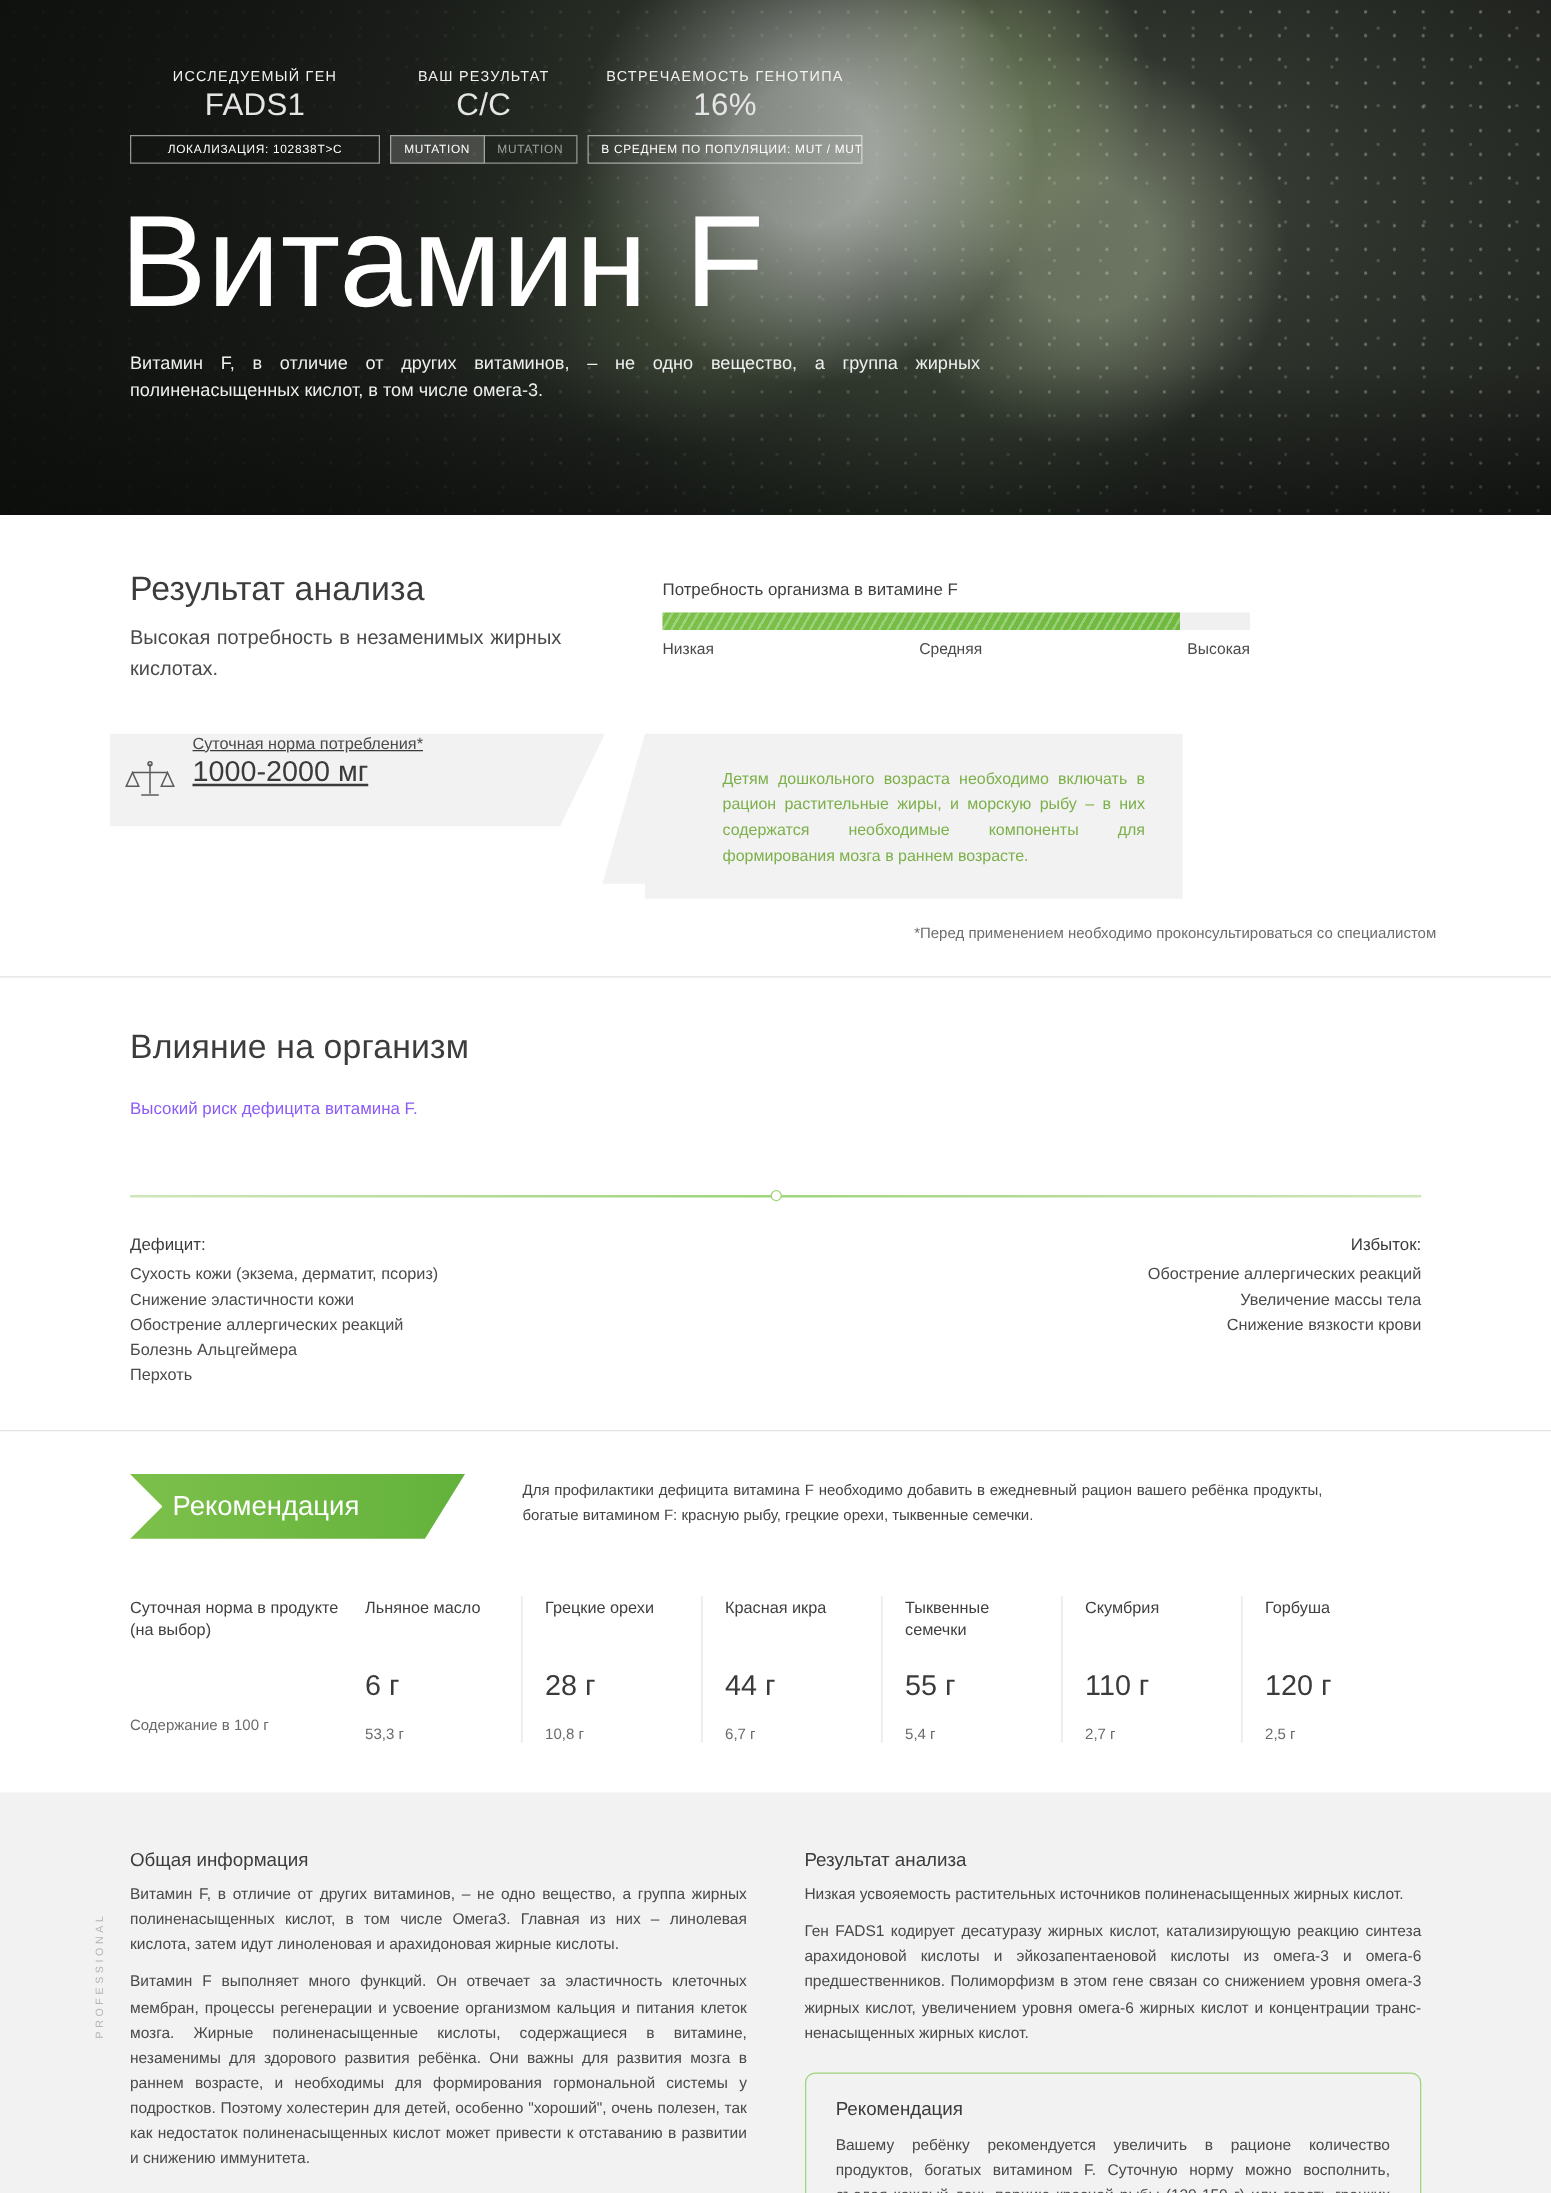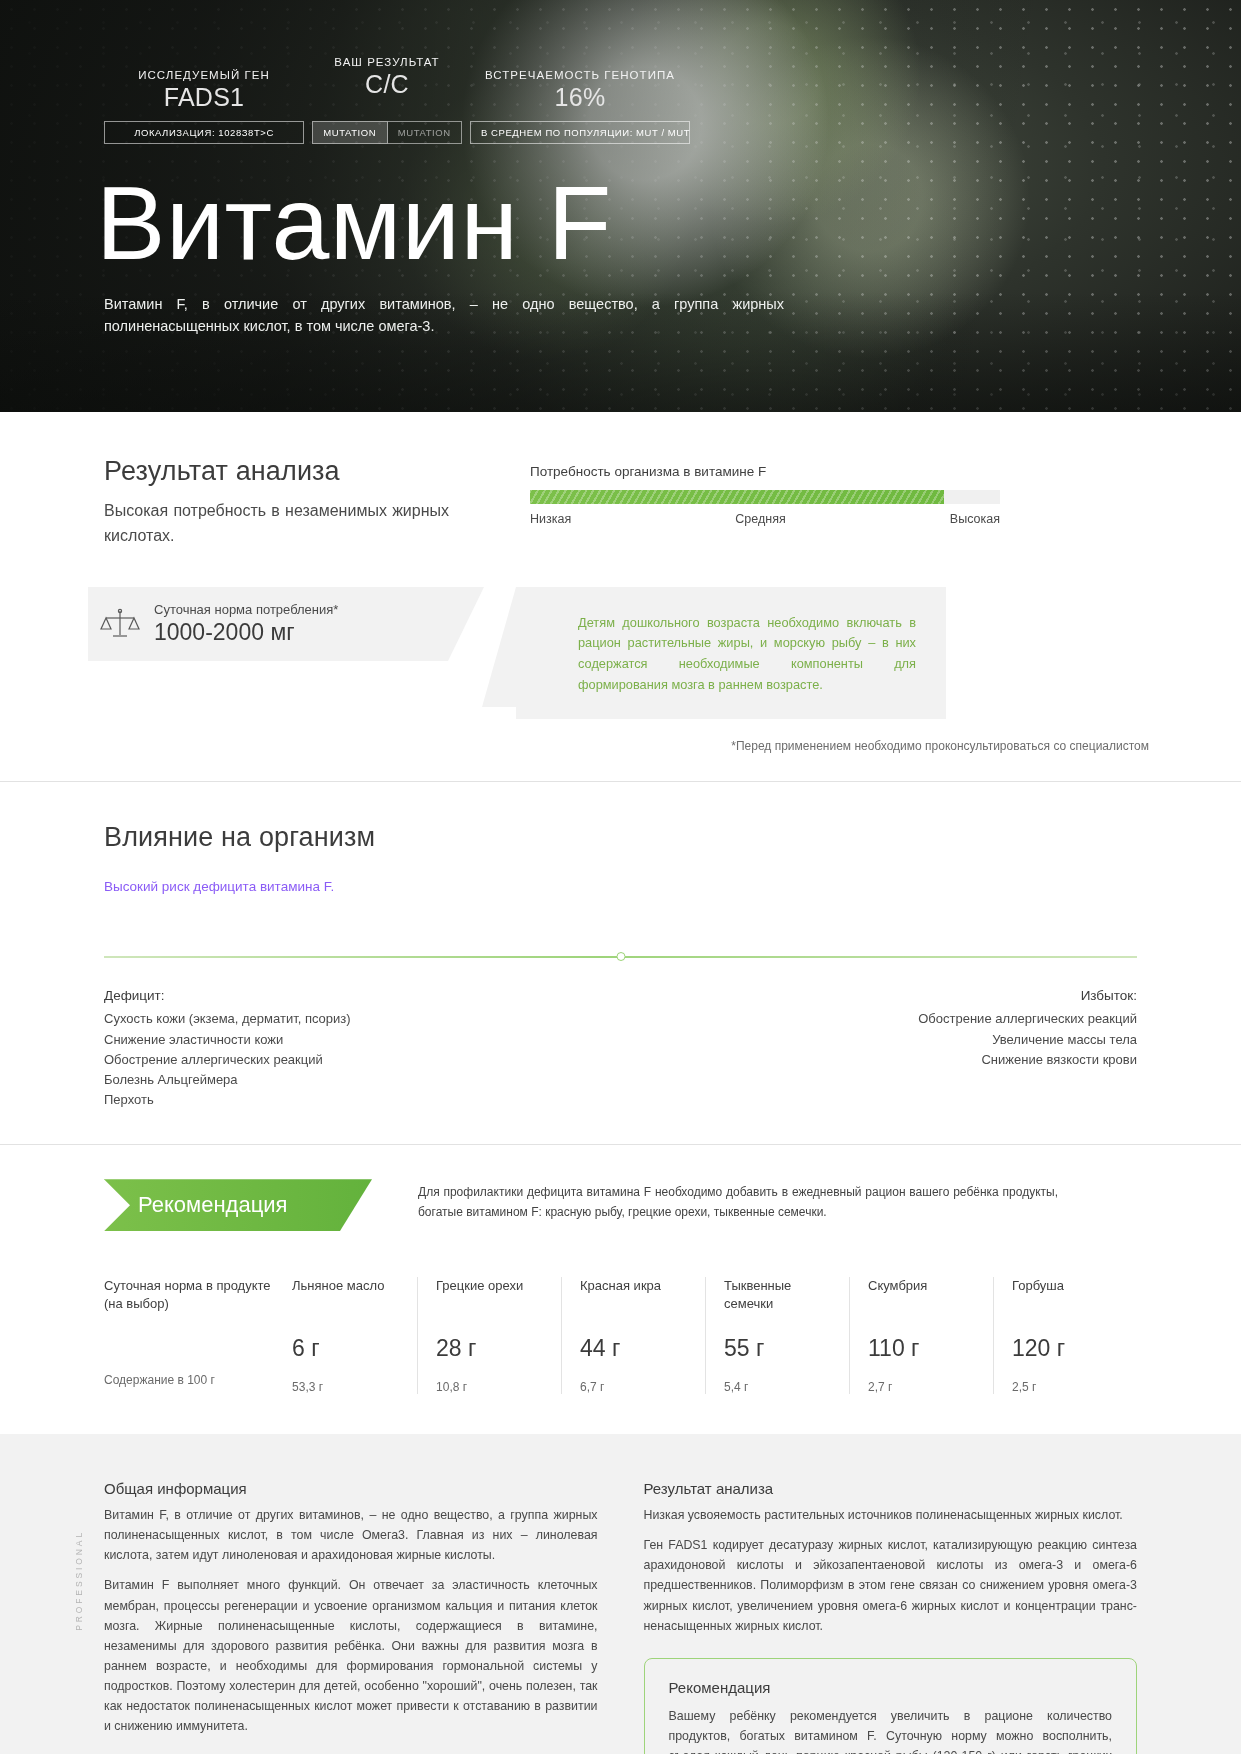--- a/index.html
+++ b/index.html
@@ -66,21 +66,21 @@
   }
   .gene-col .pill {
     margin-top: 9px;
     border: 1px solid rgba(255,255,255,0.55);
     font-size: 9.5px; letter-spacing: .06em; text-transform: uppercase;
     color: #ffffff; padding: 5px 10px; text-align: center; white-space: nowrap;
   }
   .col-gene { width: 200px; }
   .col-result { width: 150px; margin-left: 8px; }
   .col-freq { width: 220px; margin-left: 8px; }
-  .mut-split { display: flex; margin-top: 22px; align-items: center; }
+  .mut-split { display: flex; margin-top: 9px; align-items: center; }
   .mut-split .m1, .mut-split .m2 {
     flex: 1; font-size: 9.5px; letter-spacing: .06em; text-transform: uppercase;
     padding: 5px 4px; text-align: center; border: 1px solid rgba(255,255,255,0.5);
   }
   .mut-split .m1 { background: rgba(255,255,255,0.18); color: #fff; }
   .mut-split .m2 { border-left: none; color: rgba(255,255,255,0.55); }
 
   .hero-title {
     margin: 26px 0 0 96px;
     font-size: 104px;
@@ -122,21 +122,21 @@
       repeating-linear-gradient(120deg, rgba(255,255,255,0.28) 0 2px, rgba(255,255,255,0) 2px 6px),
       linear-gradient(90deg, #7cc04a 0%, #6fb93f 100%);
   }
   .gauge-ticks { display: flex; justify-content: space-between; width: 470px; margin-top: 8px; }
   .gauge-ticks span { font-size: 12.5px; color: #4a4a4a; }
 
   
   .norm-row { margin-top: 38px; display: flex; align-items: stretch; }
   .norm-box {
     position: relative; margin-left: 88px; width: 360px; height: 74px;
-    background: #f2f2f2; display: flex; align-items: center;
+    background: #f2f2f2; display: flex;  text-decoration: underline;
   }
   .norm-box::after {
     content: ""; position: absolute; right: -36px; top: 0;
     border-top: 74px solid #f2f2f2; border-right: 36px solid transparent;
   }
   .scale-icon { width: 64px; display: flex; align-items: center; justify-content: center; }
   .norm-text { padding-left: 2px; }
   .norm-text .cap { font-size: 13px; color: #4a4a4a; }
   .norm-text .big { font-size: 23px; color: #3b3b3b; margin-top: 2px; }
 

